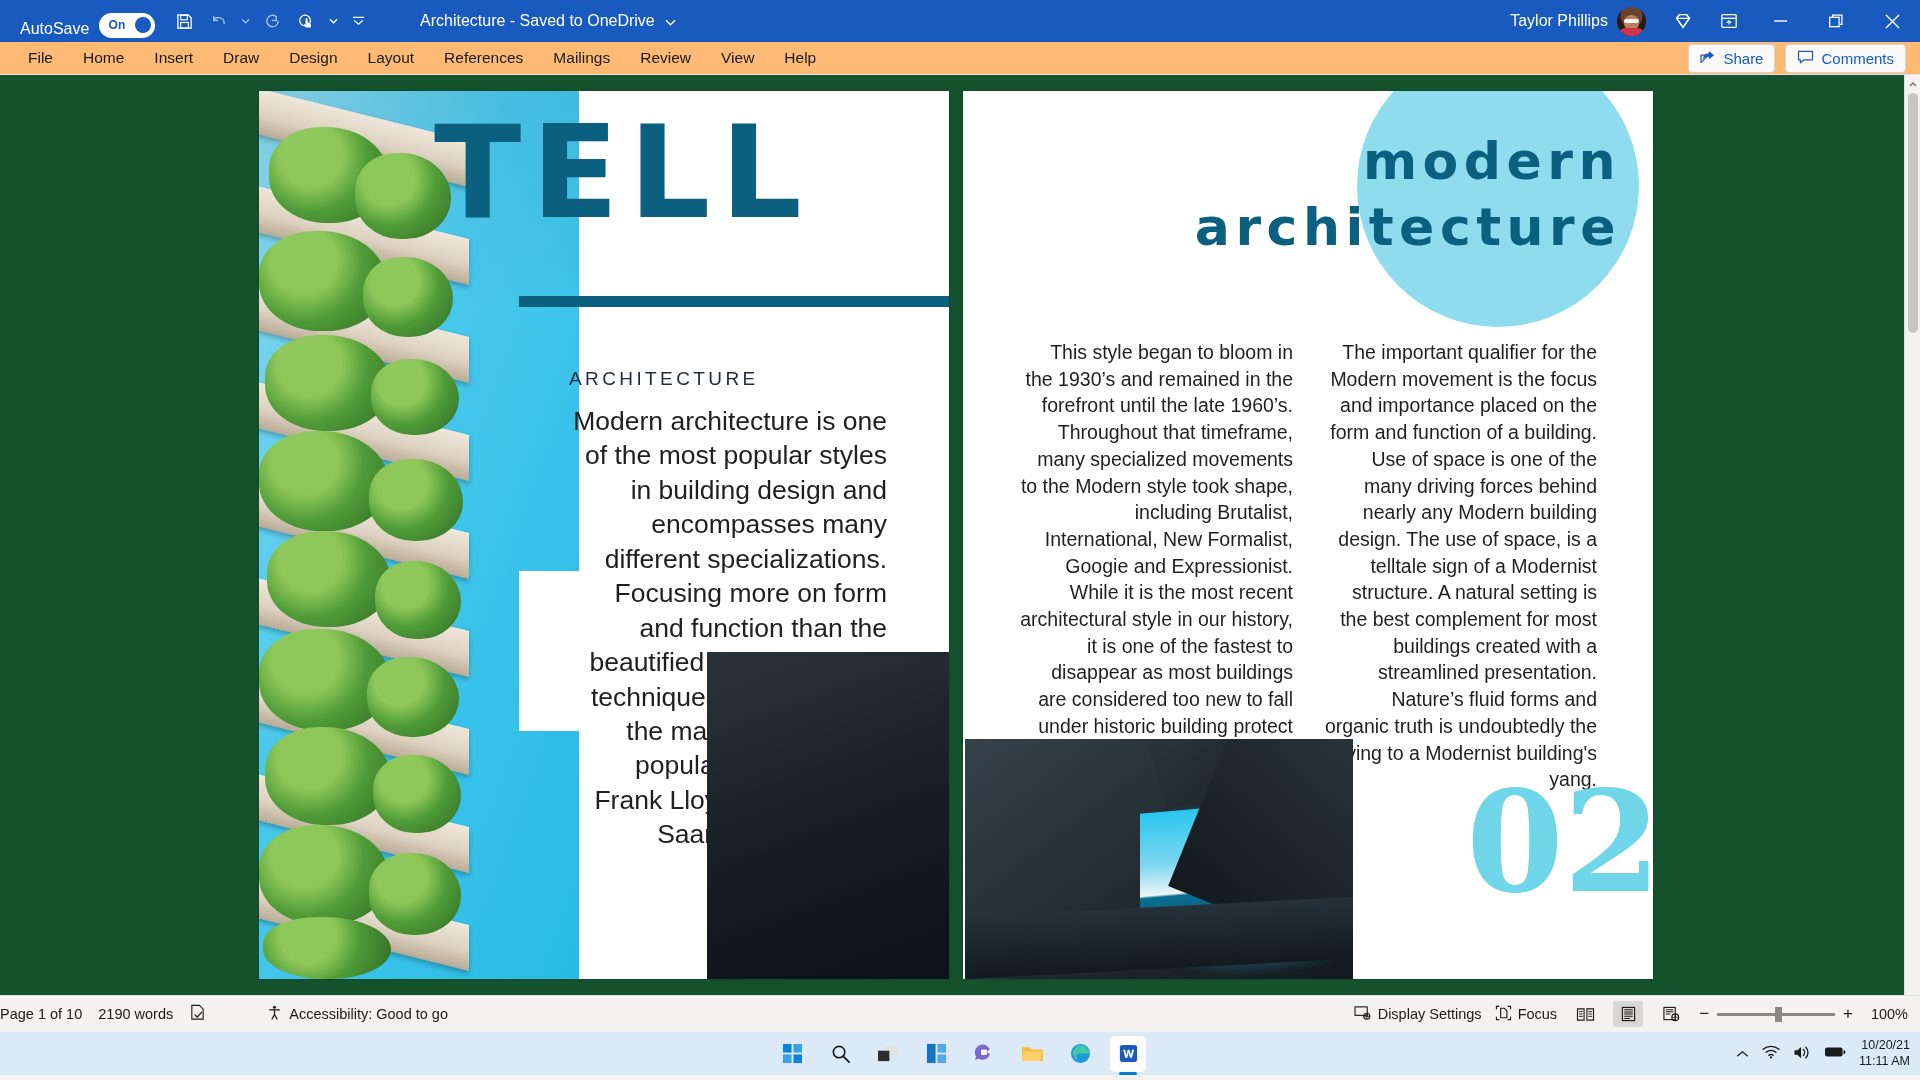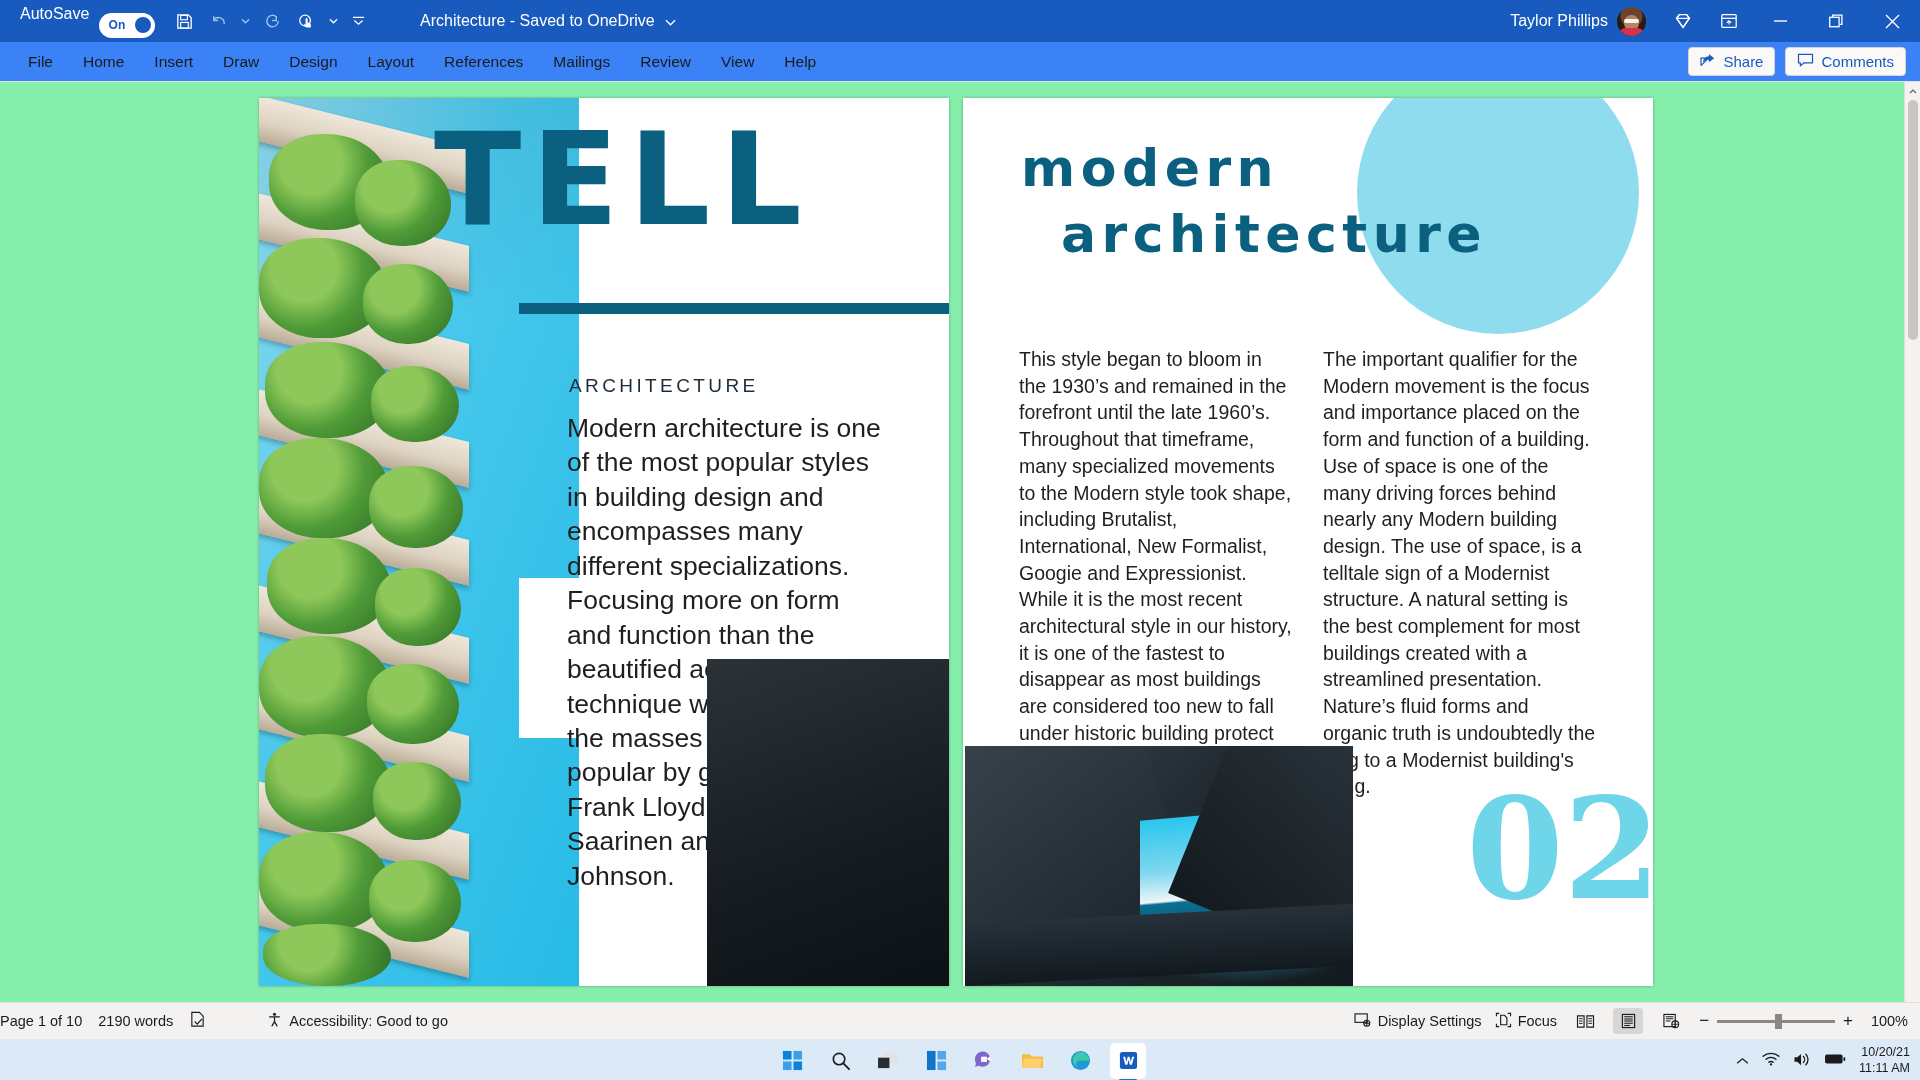--- a/index.html
+++ b/index.html
@@ -10,21 +10,21 @@
     background: #f3f2f1;
   }
 
   
   .titlebar {
     height: 42px; background: #185ABD;
     display: flex; align-items: center;
     color: #ffffff; font-size: 16px;
     position: relative;
   }
-  .autosave-group { display: flex; align-items: flex-start; gap: 10px; padding-left: 20px; }
+  .autosave-group { display: flex; align-items: flex-end; gap: 10px; padding-left: 20px; }
   .autosave-label { font-size: 16px; color: #fff; }
   .toggle {
     width: 56px; height: 25px; border-radius: 13px;
     background: #ffffff; position: relative;
     display: flex; align-items: center; margin-top: 8px;
   }
   .toggle-text { font-size: 12px; font-weight: bold; color: #185ABD; margin-left: 9px; letter-spacing: .2px; }
   .toggle-knob { position: absolute; right: 4px; width: 16px; height: 16px; border-radius: 50%; background: #185ABD; }
   .qat { display: flex; align-items: center; gap: 4px; margin-left: 14px; }
   .qat-btn {
@@ -66,43 +66,44 @@
   }
   .avatar .shoulders {
     position:absolute; bottom:0; left:1px; width:27px; height:8px;
     background:#d1354a; border-radius: 10px 10px 0 0;
   }
   .tb-icon { width: 46px; height: 42px; display: flex; align-items: center; justify-content: center; }
   .win-btn { width: 56px; height: 42px; display: flex; align-items: center; justify-content: center; }
 
   
   .ribbon {
-    height: 40px; background: #3b82f6;
+    height: 33px; background: #fdba74;
     display: flex; align-items: center;
     position: relative; border-bottom: 1px solid #e6e4e2;
   }
   .tabs { display: flex; align-items: center; padding-left: 14px; gap: 2px; }
   .tab {
     font-size: 15.5px; color: #1b1b1b;
     padding: 5px 14px; border-radius: 4px; white-space: nowrap;
   }
   .ribbon-right { position: absolute; right: 14px; display: flex; align-items: center; gap: 10px; }
   .rbtn {
     display: flex; align-items: center; gap: 7px;
     font-size: 15px; color: #185ABD;
     padding: 5px 11px; border: 1px solid #d6d4d2; border-radius: 4px;
     background: #faf9f8;
   }
 
   
   .docarea {
     position: relative;
     height: calc(1080px - 42px - 38px - 37px - 43px);
-    background: #86efac;
+    background: #14532d;
     overflow: hidden;
+    text-align: right;
   }
   .pages {
     position: absolute; left: 259px; top: 16px;
     display: flex; gap: 14px;
   }
   .page {
     width: 690px; height: 888px;
     background: #ffffff;
     box-shadow: 0 0 3px rgba(0,0,0,.28);
     position: relative; overflow: hidden;

